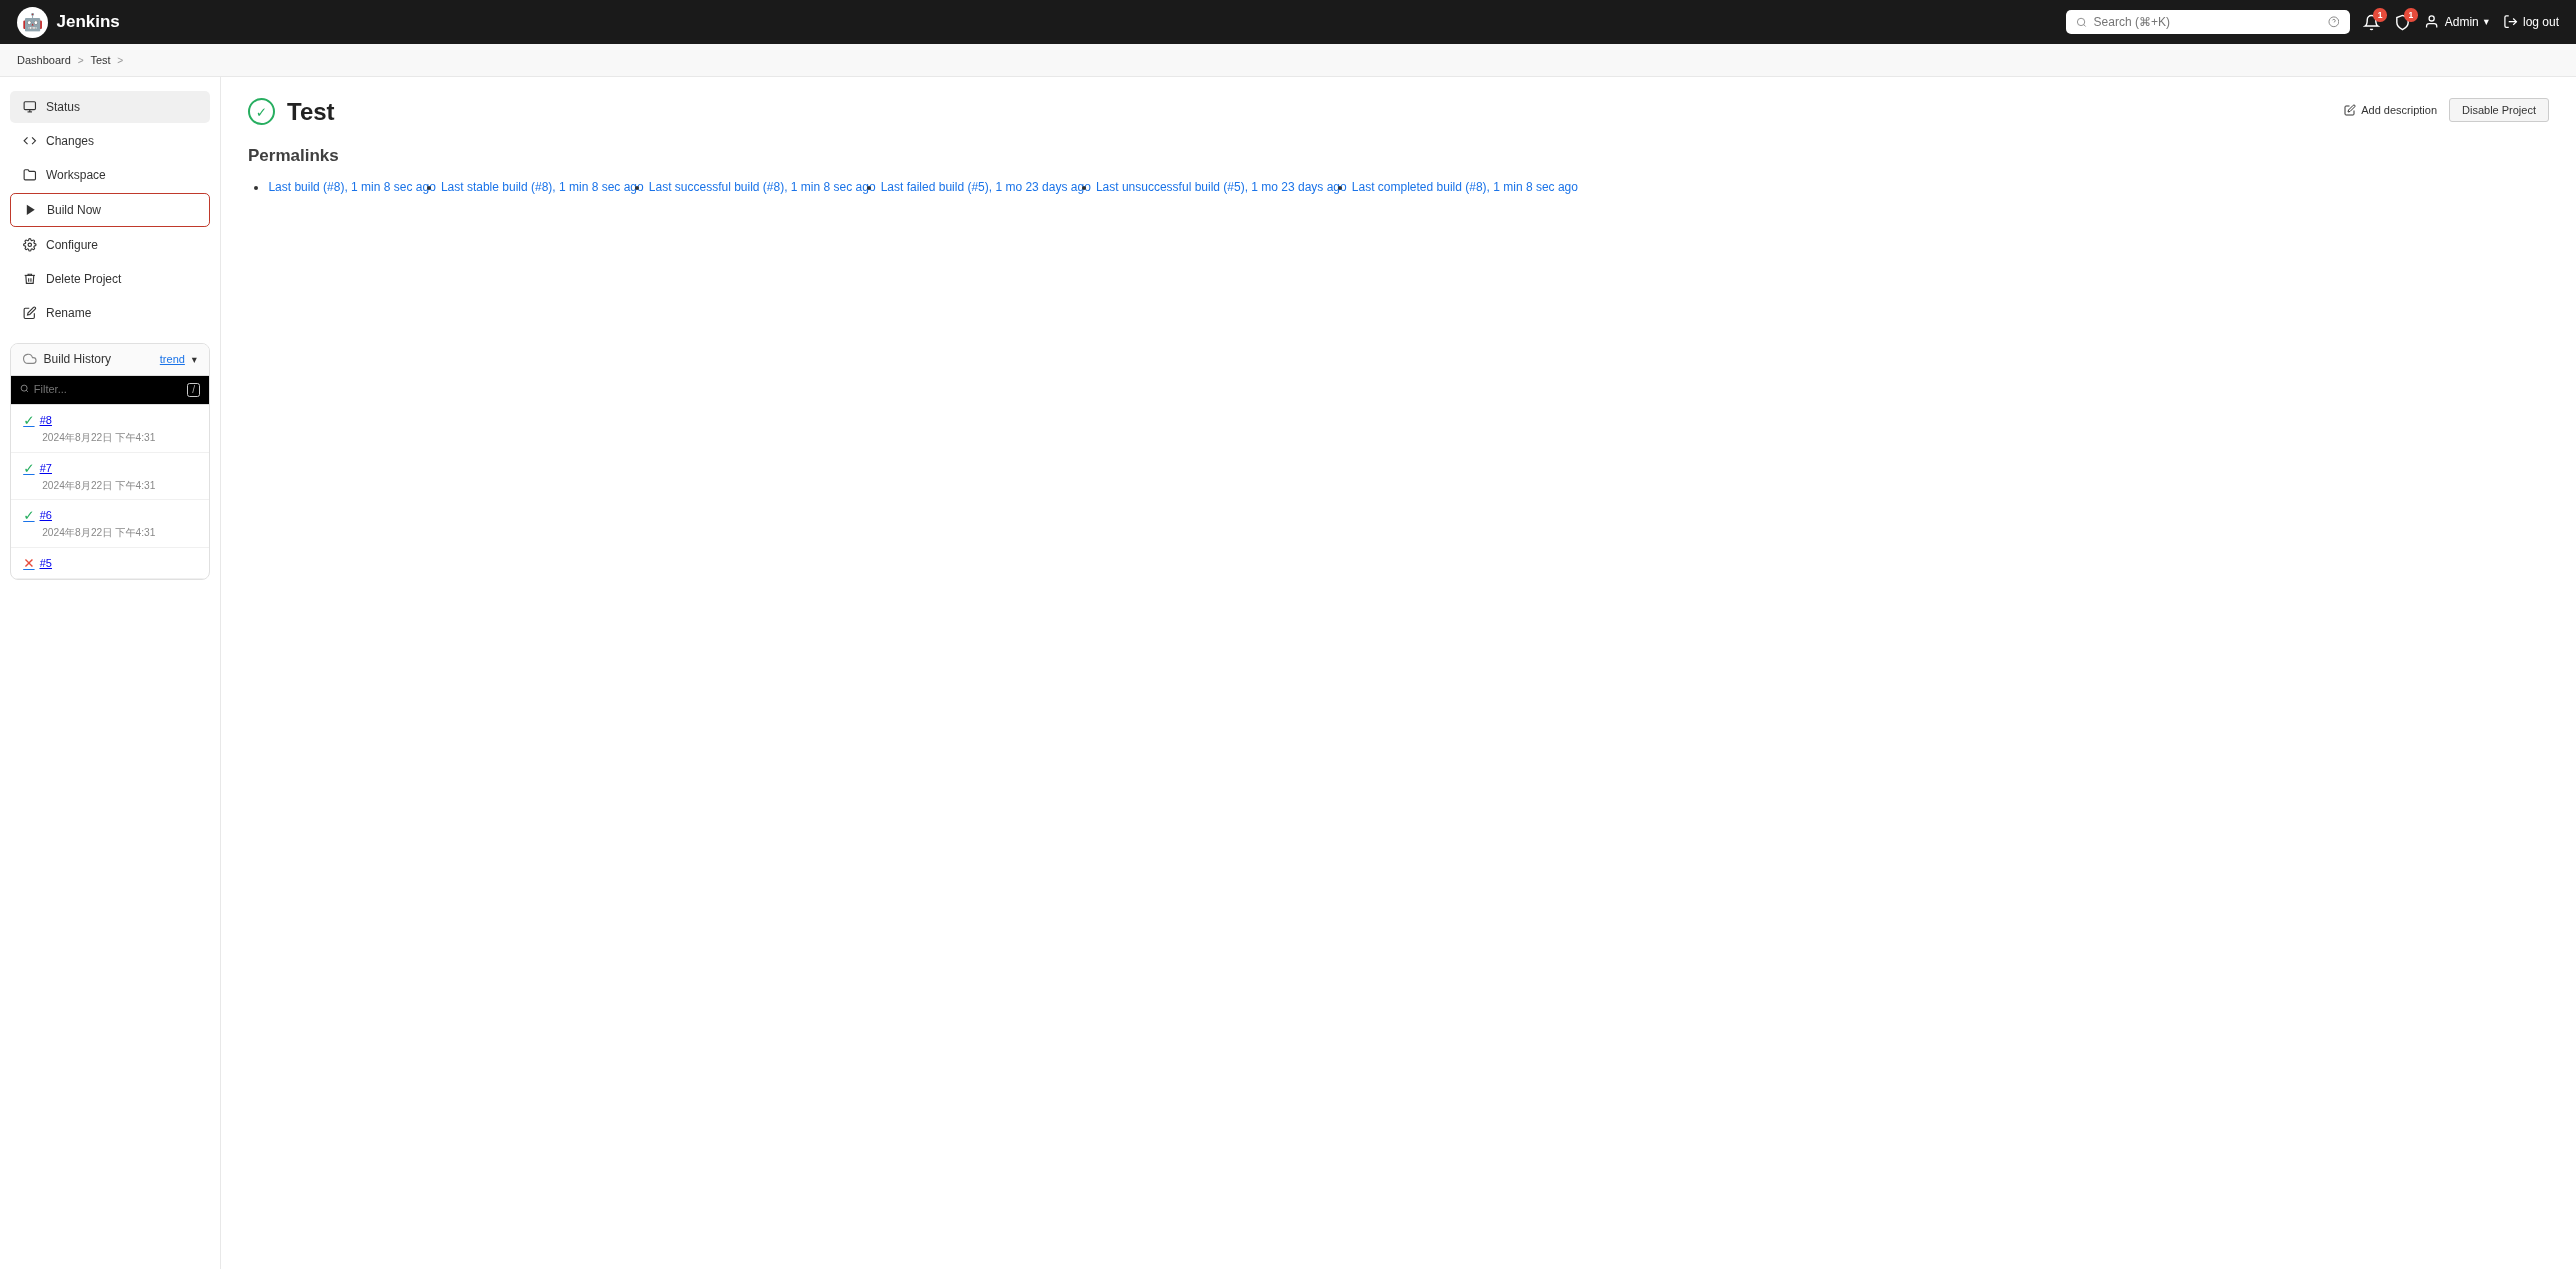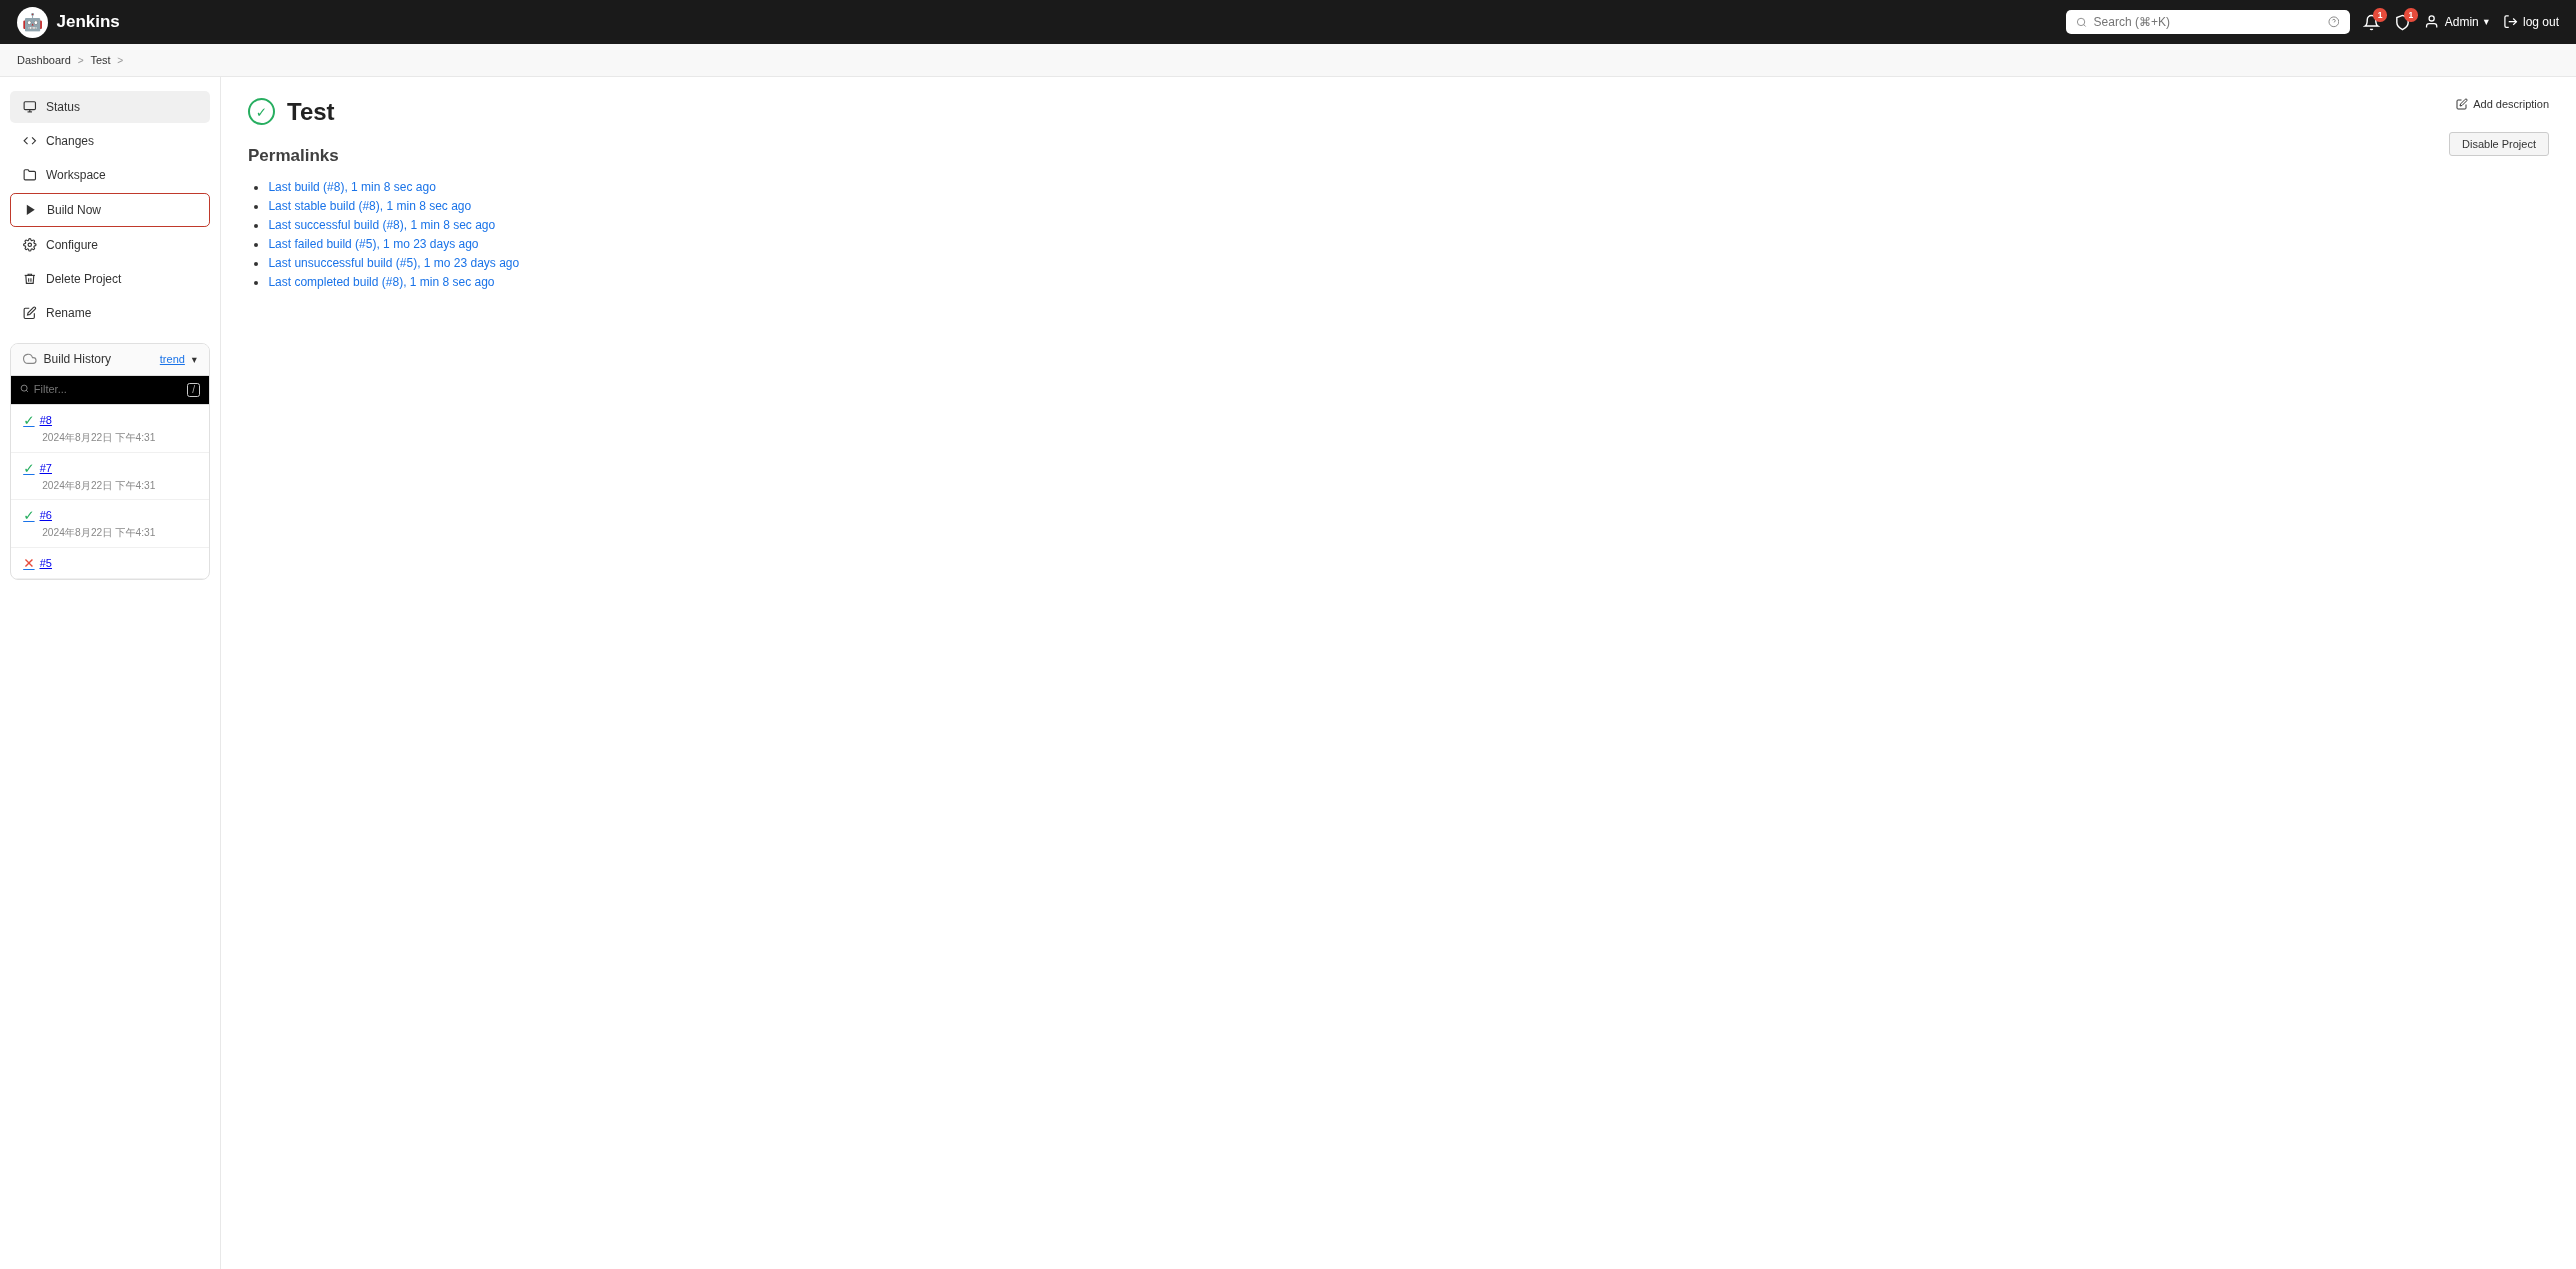--- a/index.html
+++ b/index.html
@@ -247,23 +247,22 @@
       font-weight: bold;
       color: #222;
     }
 
     
     .right-actions {
       position: absolute;
       top: 20.4px;
       right: 27px;
       display: flex;
-      flex-direction: column;
-      align-items: flex-end;
-      gap: 22px;
+      flex-direction: row;
+      gap: 12px;
     }
     .add-description-btn {
       display: flex;
       align-items: center;
       gap: 5.1px;
       font-size: 11px;
       color: #333;
       cursor: pointer;
       background: none;
       border: none;
@@ -285,21 +284,20 @@
     .permalinks-title {
       font-size: 17px;
       font-weight: bold;
       color: #404040;
       margin-bottom: 13.6px;
     }
     .permalinks-list {
       list-style: disc;
       padding-left: 20.4px;
       display: flex;
-      flex-direction: column;
       gap: 5.1px;
     }
     .permalinks-list li a {
       color: #1a73e8;
       text-decoration: none;
       font-size: 12px;
     }
 
     
     .search-icon-svg { color: #888; }

